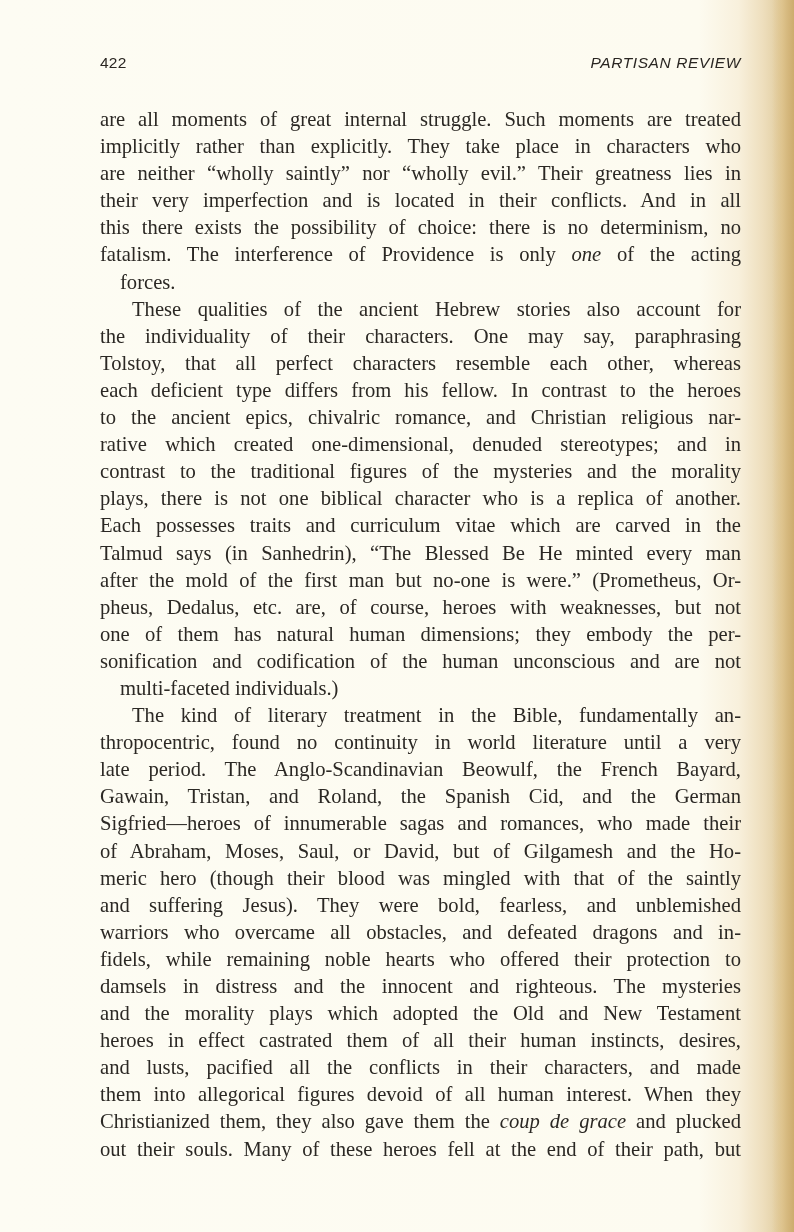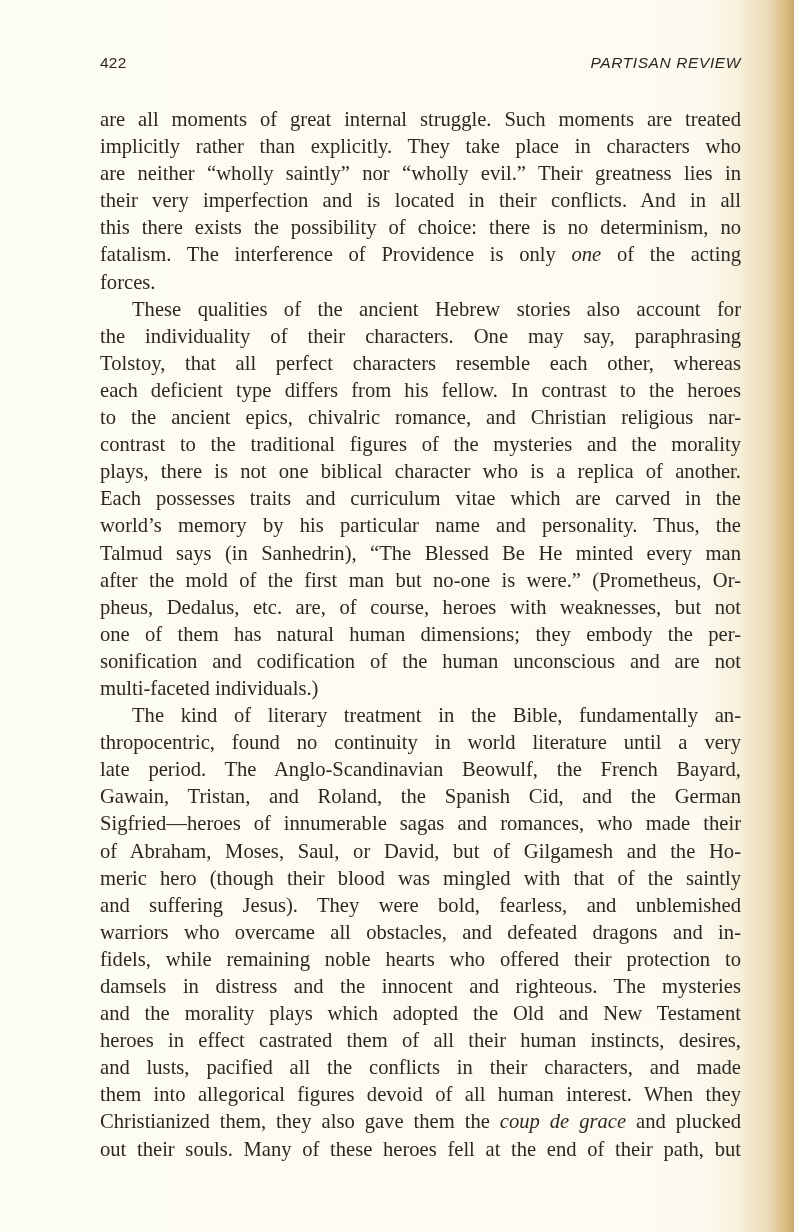--- a/index.html
+++ b/index.html
@@ -64,20 +64,21 @@
     }
     .line {
       display: block;
       white-space: nowrap;
       height: 27.1px;
       text-align: justify;
       text-align-last: justify;
     }
     .line.last {
       text-align-last: left;
+      margin-left: 20px;
     }
     .line.indent {
       padding-left: 32px;
     }
     .line i, .line em {
       margin-top: 6px;
     }
   </style>
 </head>
 <body>
@@ -96,24 +97,24 @@
       <span class="line">are neither “wholly saintly” nor “wholly evil.” Their greatness lies in</span>
       <span class="line">their very imperfection and is located in their conflicts. And in all</span>
       <span class="line">this there exists the possibility of choice: there is no determinism, no</span>
       <span class="line"><span>fatalism. The interference of Providence is only </span><i>one</i><span> of the acting</span></span>
       <span class="line last">forces.</span>
       <span class="line indent">These qualities of the ancient Hebrew stories also account for</span>
       <span class="line">the individuality of their characters. One may say, paraphrasing</span>
       <span class="line">Tolstoy, that all perfect characters resemble each other, whereas</span>
       <span class="line">each deficient type differs from his fellow. In contrast to the heroes</span>
       <span class="line">to the ancient epics, chivalric romance, and Christian religious nar-</span>
+      <span class="line">rative which created one-dimensional, denuded stereotypes; and in</span>
       <span class="line">contrast to the traditional figures of the mysteries and the morality</span>
       <span class="line">plays, there is not one biblical character who is a replica of another.</span>
       <span class="line">Each possesses traits and curriculum vitae which are carved in the</span>
-      <span class="line">world’s memory by his particular name and personality. Thus, the</span>
       <span class="line">Talmud says (in Sanhedrin), “The Blessed Be He minted every man</span>
       <span class="line">after the mold of the first man but no-one is were.” (Prometheus, Or-</span>
       <span class="line">pheus, Dedalus, etc. are, of course, heroes with weaknesses, but not</span>
       <span class="line">one of them has natural human dimensions; they embody the per-</span>
       <span class="line">sonification and codification of the human unconscious and are not</span>
       <span class="line last">multi-faceted individuals.)</span>
       <span class="line indent">The kind of literary treatment in the Bible, fundamentally an-</span>
       <span class="line">thropocentric, found no continuity in world literature until a very</span>
       <span class="line">late period. The Anglo-Scandinavian Beowulf, the French Bayard,</span>
       <span class="line">Gawain, Tristan, and Roland, the Spanish Cid, and the German</span>

